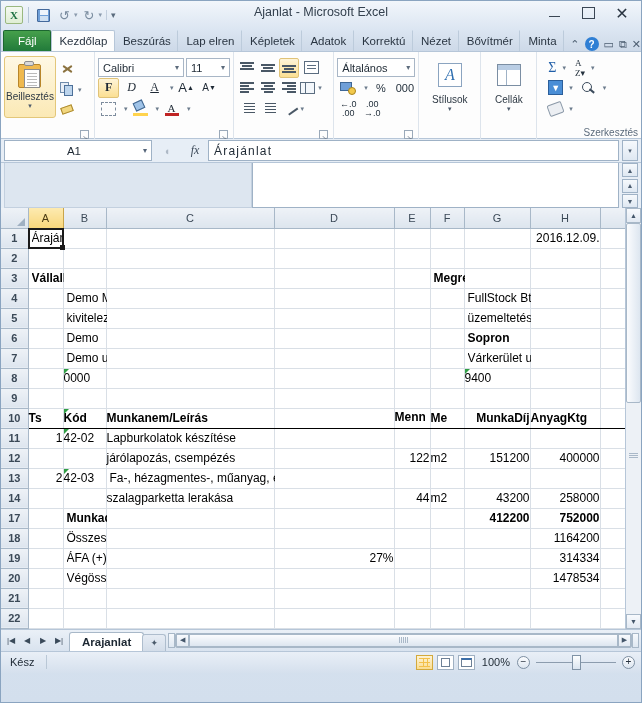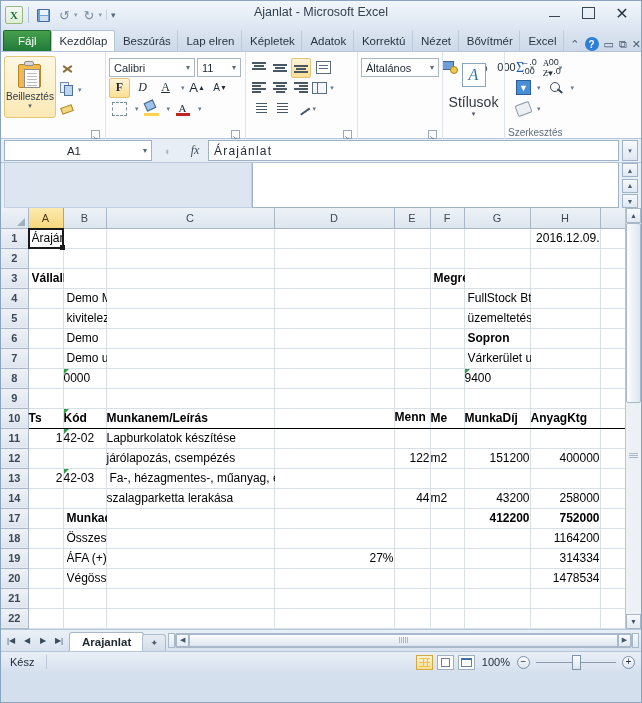--- a/index.html
+++ b/index.html
@@ -86,21 +86,21 @@
 
   
   .ribbon {
     height:88px; background:#fdfdfd; border-top:1px solid #b6c6d8;
     border-bottom:1px solid #b6c6d8; display:flex; position:relative;
   }
   .group { position:relative; height:88px; padding:2px 3px 0 3px; display:flex; flex-direction:column; }
   .group + .group { border-left:1px solid #dde4ec; }
   .group-body { flex:1; display:flex; align-items:flex-start; padding-top:2px; }
   .group-label {
-    height:14px; line-height:14px; text-align:left; font-size:10px; color:#5c6b7c;
+    height:14px; line-height:14px; text-align:right; font-size:10px; color:#5c6b7c;
     position:relative;
   }
   .dlg-launch {
     position:absolute; right:2px; bottom:1px; width:9px;height:9px;
     border:1px solid #9aa9b9; font-size:7px; color:#6a7888;
   }
 
   
   .paste-btn {
     width:52px; height:62px; border:1px solid #e3c77a; border-radius:3px;
@@ -190,21 +190,21 @@
   .money-ico .b{position:absolute;left:0;top:1px;width:12px;height:9px;background:#6f9fd8;border:1px solid #3e6796;}
   .money-ico .c{position:absolute;right:0;bottom:0;width:8px;height:8px;border-radius:50%;background:#f2c94c;border:1px solid #a8841f;}
   .dec-ico{font-size:9px;color:#24313d;line-height:9px;text-align:center;}
 
   
   .bigbtn{
     width:56px;height:62px;display:flex;flex-direction:column;align-items:center;
     justify-content:flex-start;padding-top:5px;border:1px solid transparent;border-radius:3px;
   }
   .bigbtn .gi{width:26px;height:26px;display:flex;align-items:center;justify-content:center;}
-  .bigbtn .bl{font-size:14px;color:#2e3944;margin-top:6px;}
+  .bigbtn .bl{font-size:10px;color:#2e3944;margin-top:6px;}
   .bigbtn .bc{font-size:7px;color:#4d5b6b;line-height:7px;}
   .styles-ico{
     width:24px;height:24px;border:1px solid #8ba4c0;background:#fff;
     display:flex;align-items:center;justify-content:center;
     font-family:"Liberation Serif",serif;font-size:16px;color:#2f6fb0;font-style:italic;
   }
   .cells-ico{width:24px;height:22px;border:1px solid #7b8ea3;background:#fff;position:relative;}
   .cells-ico:before{content:"";position:absolute;left:0;top:0;right:0;height:5px;background:#b9cde4;}
   .cells-ico:after{content:"";position:absolute;left:8px;top:5px;bottom:0;width:1px;background:#9fb2c6;}
 
@@ -406,21 +406,21 @@
   <div class="tabstrip">
     <div class="tab file">Fájl</div>
     <div class="tab sel">Kezdőlap</div>
     <div class="tab">Beszúrás</div>
     <div class="tab">Lap elren</div>
     <div class="tab">Képletek</div>
     <div class="tab">Adatok</div>
     <div class="tab">Korrektú</div>
     <div class="tab">Nézet</div>
     <div class="tab">Bővítmér</div>
-    <div class="tab">Excel</div>
+    <div class="tab">Minta</div>
     <div class="ribbon-help">
       <span class="rh">⌃</span>
       <span class="rh q">?</span>
       <span class="rh">▭</span>
       <span class="rh">⧉</span>
       <span class="rh">✕</span>
     </div>
   </div>
 
   <div class="ribbon">
@@ -582,21 +582,21 @@
             <span class="mini-caret">▾</span>
           </div>
         </div>
       </div>
       <div class="group-label">
         <span class="dlg-launch">↘</span>
       </div>
     </div>
 
     <div class="group" style="width:85px">
-      <div class="group-body" style="flex-direction:row">
+      <div class="group-body" style="flex-direction:column">
         <div class="fg-row" style="padding-top:2px">
           <div class="combo" style="width:78px">
             <span class="cv">Általános</span>
             <span class="cc">▾</span>
           </div>
         </div>
         <div class="fg-row">
           <div class="nbtn">
               <span class="money-ico">
                 <i class="b"></i>
@@ -627,20 +627,32 @@
           <div class="gi">
               <span class="styles-ico">A</span>
             </div>
           <div class="bl">Stílusok</div>
           <div class="bc">▾</div>
         </div>
       </div>
       <div class="group-label"></div>
     </div>
 
+    <div class="group" style="width:56px">
+      <div class="group-body" style="justify-content:center">
+        <div class="bigbtn">
+          <div class="gi">
+              <span class="cells-ico"></span>
+            </div>
+          <div class="bl">Cellák</div>
+          <div class="bc">▾</div>
+        </div>
+      </div>
+      <div class="group-label"></div>
+    </div>
 
     <div class="group" style="width:117px">
       <div class="group-body" style="flex-direction:column;padding-left:6px">
         <div class="ed-row" style="padding-top:2px">
           <div class="edbtn">
               <span class="sigma">Σ</span>
             </div>
           <span class="mini-caret">▾</span>
           <div class="edbtn" style="margin-left:6px">
               <span class="sortico">A<br>Z▾</span>
@@ -840,21 +852,21 @@
             <td class="cell" style="width: 27px;"></td>
           </tr>
           <tr>
             <th class="rowh">10</th>
             <td class="cell bbot b" style="width: 35px;"><span>Ts</span></td>
             <td class="cell bbot b" style="width: 43px;"><span class="err-tri"></span><span>Kód</span></td>
             <td class="cell bbot b" style="width: 168px;"><span>Munkanem/Leírás</span></td>
             <td class="cell bbot" style="width: 120px;"></td>
             <td class="cell bbot b" style="width: 36px;"><span style="display: inline-block; overflow: hidden; max-width: 30px; white-space: nowrap;">Menny</span></td>
             <td class="cell bbot b" style="width: 34px;"><span>Me</span></td>
-            <td class="cell bbot b" style="width: 66px;"><span>MunkaDíj</span></td>
+            <td class="cell bbot b" style="width: 66px; text-align: right;"><span>MunkaDíj</span></td>
             <td class="cell bbot b" style="width: 70px;"><span>AnyagKtg</span></td>
             <td class="cell bbot" style="width: 27px;"></td>
           </tr>
           <tr>
             <th class="rowh">11</th>
             <td class="cell r" style="width: 35px;"><span>1</span></td>
             <td class="cell" style="width: 43px;"><span class="err-tri"></span><span>42-02</span></td>
             <td class="cell" style="width: 168px;"><span>Lapburkolatok készítése</span></td>
             <td class="cell" style="width: 120px;"></td>
             <td class="cell" style="width: 36px;"></td>

